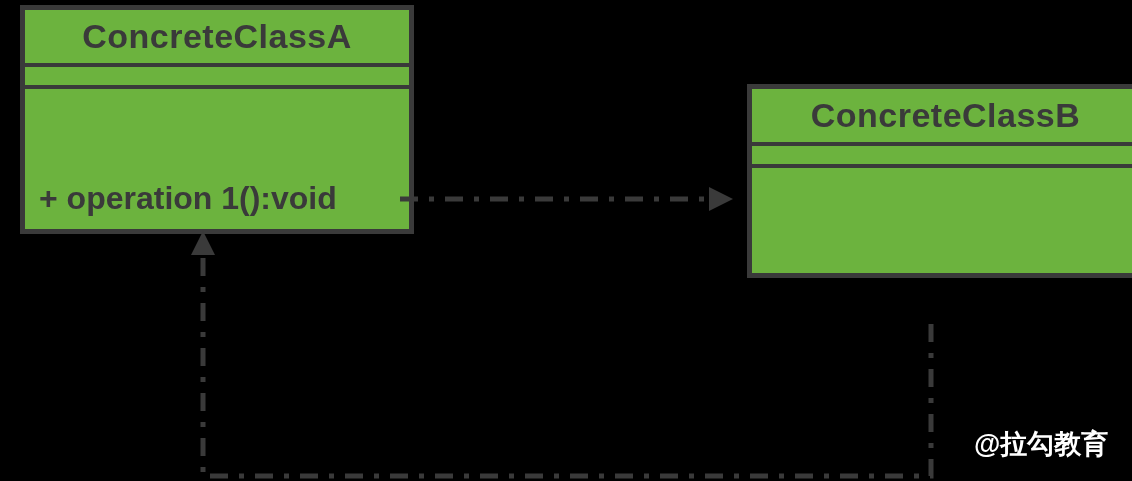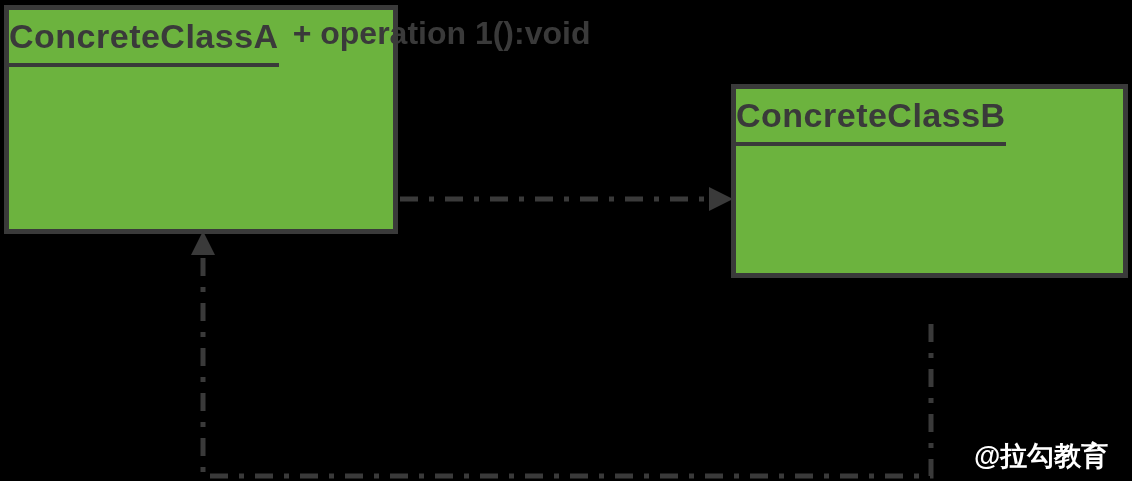--- a/index.html
+++ b/index.html
@@ -15,21 +15,22 @@
     overflow: hidden;
     font-family: "Liberation Sans", sans-serif;
   }
   .uml-class {
     position: absolute;
     box-sizing: border-box;
     background: var(--class-fill, #6CB33E);
     border: 5px solid var(--stroke, #3A3A3A);
     color: var(--text, #3A3A3A);
     display: flex;
-    flex-direction: row;
+    flex-direction: column;
+    margin-left: 16px;
   }
   #class-a { left: 4px;   top: 5px;  width: 394px; height: 229px; }
   #class-b { left: 731px; top: 84px; width: 397px; height: 194px; }
   .uml-title {
     height: 53px;
     flex: 0 0 auto;
     border-bottom: 4px solid var(--stroke, #3A3A3A);
     display: flex;
     align-items: center;
     justify-content: center;
@@ -39,22 +40,22 @@
   }
   .uml-attrs {
     height: 18px;
     flex: 0 0 auto;
     border-bottom: 4px solid var(--stroke, #3A3A3A);
   }
   .uml-methods {
     flex: 1 1 auto;
     display: flex;
     flex-direction: column;
-    justify-content: space-between;
-    padding: 0 14px;
+    justify-content: flex-end;
+    padding: 8px 14px;
     font-size: 32px;
     font-weight: 600;
     line-height: 1.45;
     white-space: nowrap;
   }
   #arrow-layer {
     position: absolute;
     left: 0;
     top: 0;
     width: 1132px;
@@ -72,21 +73,20 @@
     stroke: none;
   }
   .watermark {
     position: absolute;
     left: 974px;
     top: 426px;
     color: var(--watermark-color, #FFFFFF);
     font-size: 27px;
     font-weight: 700;
     white-space: nowrap;
-    margin-top: 12px;
   }
 </style>
 </head>
 <body>
 
 <div id="canvas">
 
   <div class="uml-class" id="class-a">
     <div class="uml-title">ConcreteClassA</div>
     <div class="uml-attrs"></div>

